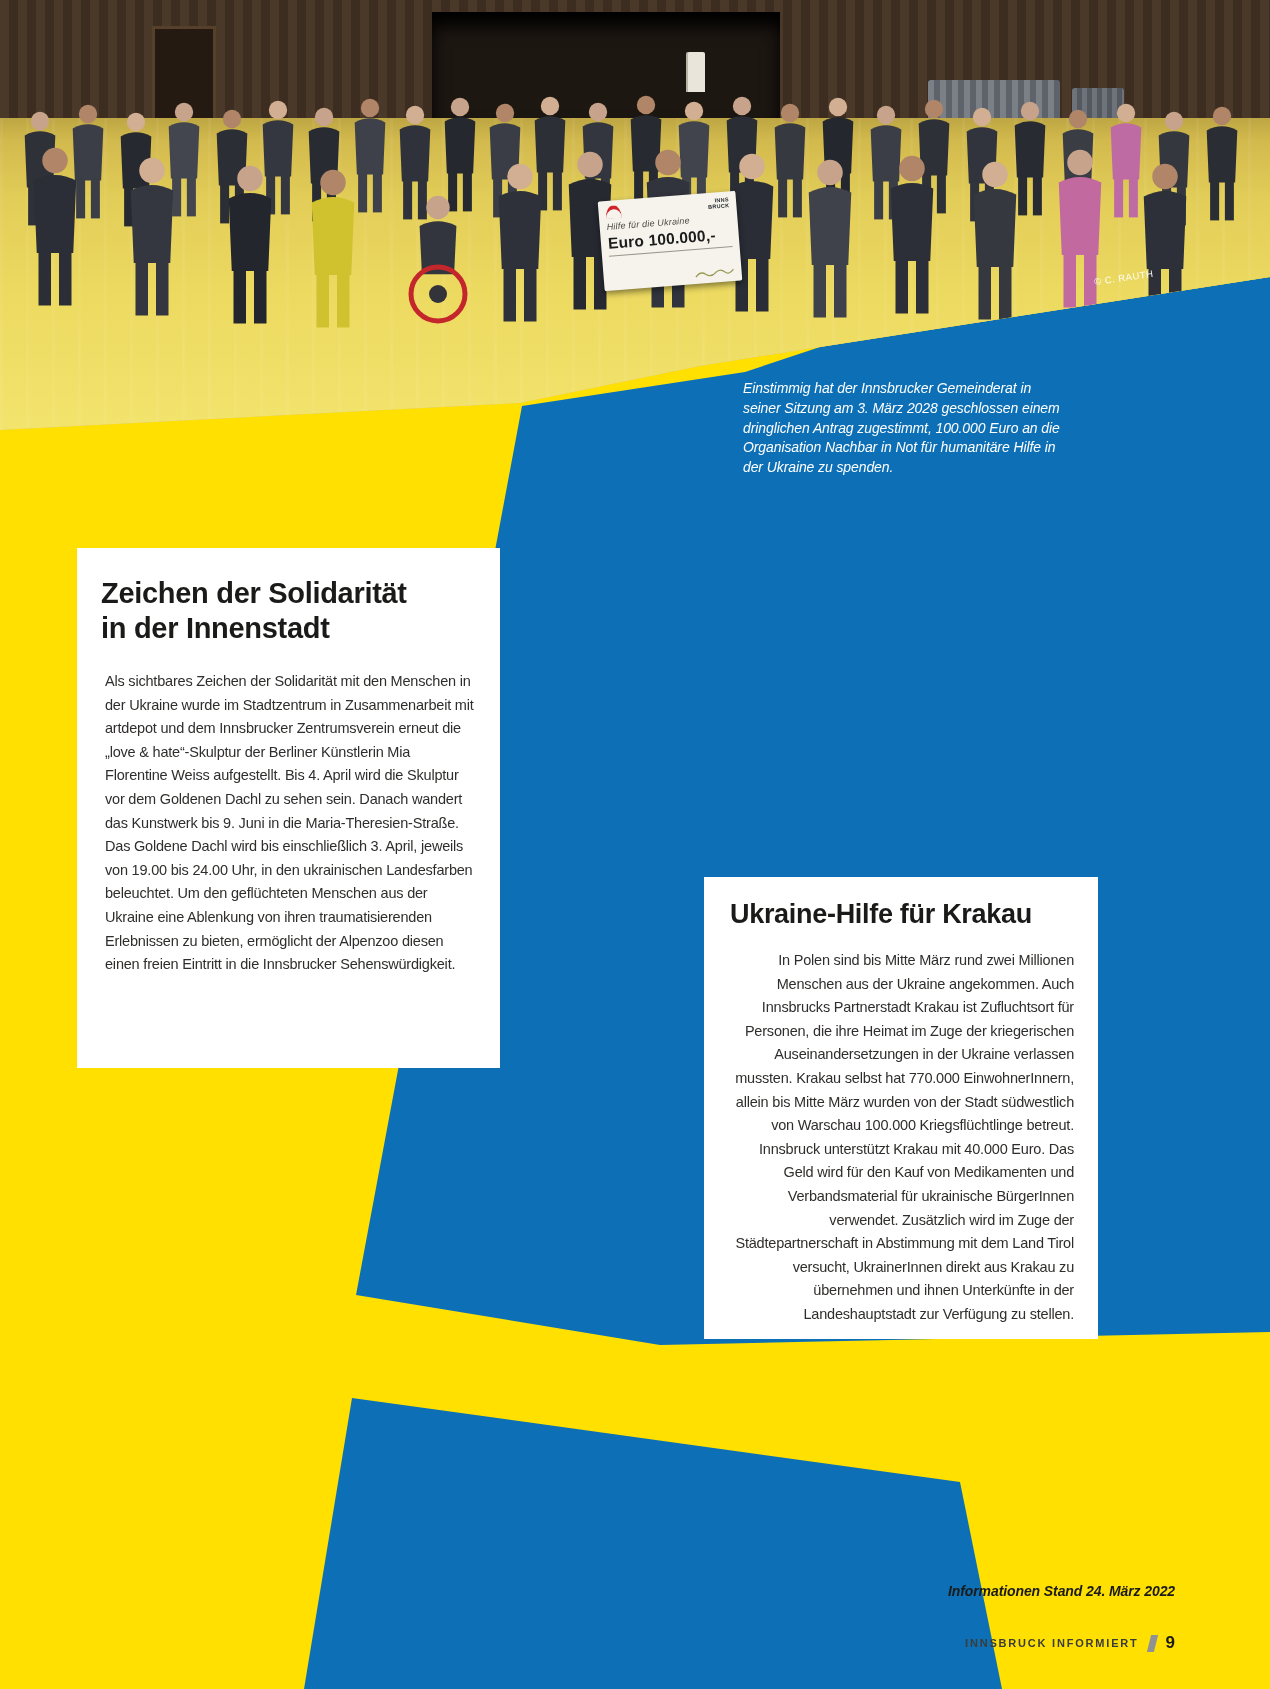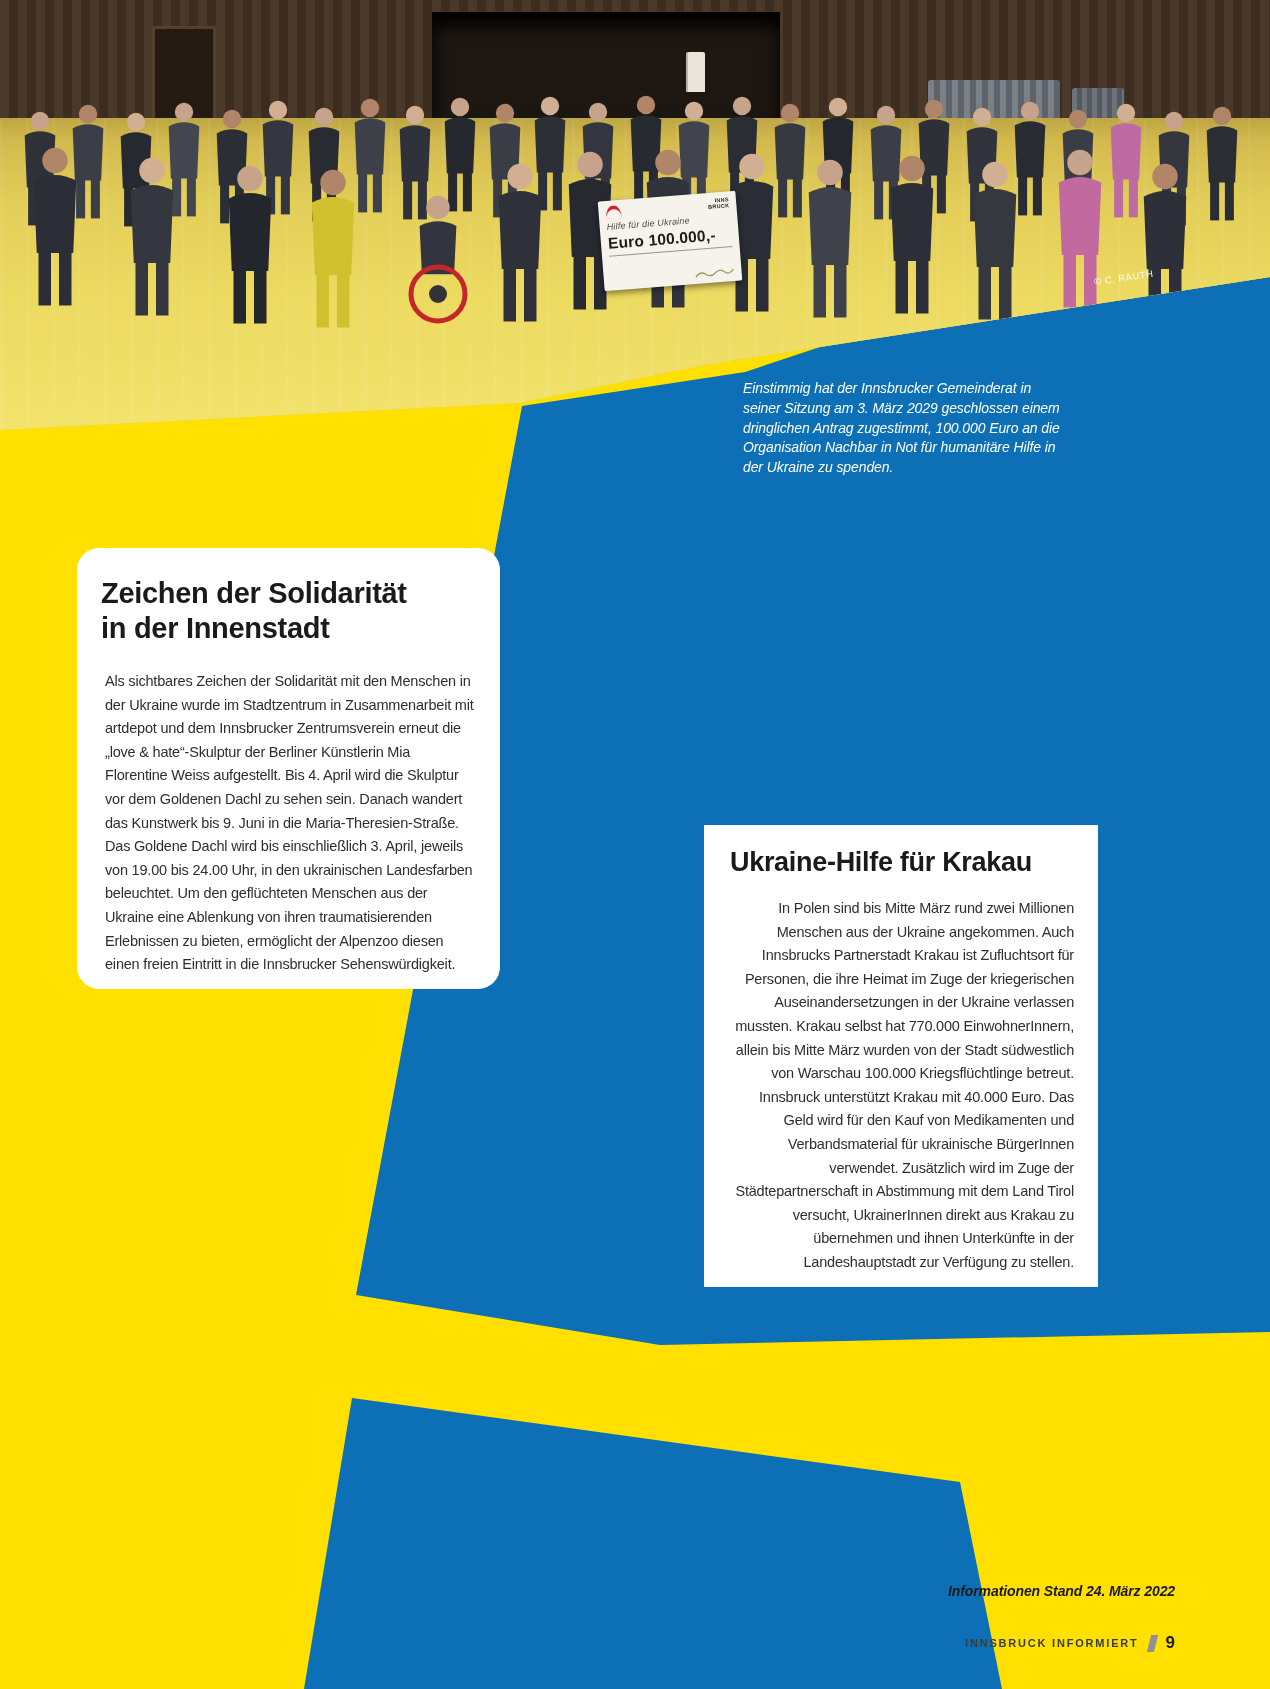--- a/index.html
+++ b/index.html
@@ -47,25 +47,25 @@
   .check-sign{position:absolute;right:6px;bottom:4px;}
   
   .credit{position:absolute;left:1094px;top:272px;color:#fff;font-size:9.5px;letter-spacing:.5px;
     transform:rotate(-8deg);opacity:.95;}
   .caption{position:absolute;left:743px;top:379px;width:318px;color:var(--caption,#fff);
     font-style:italic;font-size:14px;line-height:19.8px;letter-spacing:-.1px;}
   
   .box{position:absolute;background:var(--paper,#fff);box-sizing:border-box;}
   .box h2{margin:0;color:var(--ink,#1A1A18);font-weight:bold;}
   .box p{color:var(--body,#2F2E2C);font-size:14.5px;line-height:23.6px;letter-spacing:-.2px;margin:4px;}
-  .box1{left:77px;top:548px;width:423px;height:441px;padding:28px 22px 0 24px;border-radius:22px;}
+  .box1{left:77px;top:548px;width:423px;height:520px;padding:28px 22px 0 24px;}
   .box1 h2{font-size:29px;line-height:35px;letter-spacing:-.3px;}
   .box1 h2 span{display:block;}
   .box1 p{margin-top:24px;}
-  .box2{left:704px;top:825px;width:394px;height:462px;padding:21px 20px 14px 26px;}
+  .box2{left:704px;top:877px;width:394px;height:462px;padding:21px 20px 14px 26px;}
   .box2 h2{font-size:27px;line-height:33px;letter-spacing:-.3px;}
   .box2 h2 span{display:block;}
   .box2 p{margin-top:18px;text-align:right;}
   
   .info-note{position:absolute;right:95px;top:1583px;font-style:italic;font-weight:bold;
     font-size:14px;color:var(--ink,#1A1A18);letter-spacing:-.1px;}
   .page-footer{position:absolute;right:95px;top:1633px;display:flex;align-items:center;gap:10px;text-align:right;}
   .page-footer .brand{font-size:11px;font-weight:bold;letter-spacing:1.8px;color:var(--footer,#3B3B3A);}
   .page-footer .slash{display:inline-block;width:7px;height:17px;background:var(--slash,#8F9194);transform:skewX(-14deg);}
   .page-footer .pagenum{font-size:17px;font-weight:bold;color:var(--ink,#1A1A18);}
@@ -342,21 +342,21 @@
       <div class="check-title">Hilfe für die Ukraine</div>
       <div class="check-amount">Euro 100.000,-</div>
       <svg class="check-sign" width="42" height="10">
         <path d="M2 7 q5 -6 10 -2 q5 4 10 -1 q5 -4 9 0 q4 4 9 -2" fill="none" stroke="#9a9a55" stroke-width="1.2"></path>
       </svg>
     </div>
   </div>
 
   <div class="credit">© C. RAUTH</div>
 
-  <div class="caption">Einstimmig hat der Innsbrucker Gemeinderat in seiner Sitzung am 3. März 2029 geschlossen einem dringlichen Antrag zugestimmt, 100.000 Euro an die Organisation Nachbar in Not für humanitäre Hilfe in der Ukraine zu spenden.</div>
+  <div class="caption">Einstimmig hat der Innsbrucker Gemeinderat in seiner Sitzung am 3. März 2028 geschlossen einem dringlichen Antrag zugestimmt, 100.000 Euro an die Organisation Nachbar in Not für humanitäre Hilfe in der Ukraine zu spenden.</div>
 
   <section class="box box1">
     <h2>
         <span>Zeichen der Solidarität</span>
         <span>in der Innenstadt</span>
       </h2>
     <p>Als sichtbares Zeichen der Solidarität mit den Menschen in der Ukraine wurde im Stadtzentrum in Zusammenarbeit mit artdepot und dem Innsbrucker Zentrumsverein erneut die „love &amp; hate“-Skulptur der Berliner Künstlerin Mia Florentine Weiss aufgestellt. Bis 4. April wird die Skulptur vor dem Goldenen Dachl zu sehen sein. Danach wandert das Kunstwerk bis 9. Juni in die Maria-Theresien-Straße. Das Goldene Dachl wird bis einschließlich 3. April, jeweils von 19.00 bis 24.00 Uhr, in den ukrainischen Landesfarben beleuchtet. Um den geflüchteten Menschen aus der Ukraine eine Ablenkung von ihren traumatisierenden Erlebnissen zu bieten, ermöglicht der Alpenzoo diesen einen freien Eintritt in die Innsbrucker Sehenswürdigkeit.</p>
   </section>
 
   <section class="box box2">

